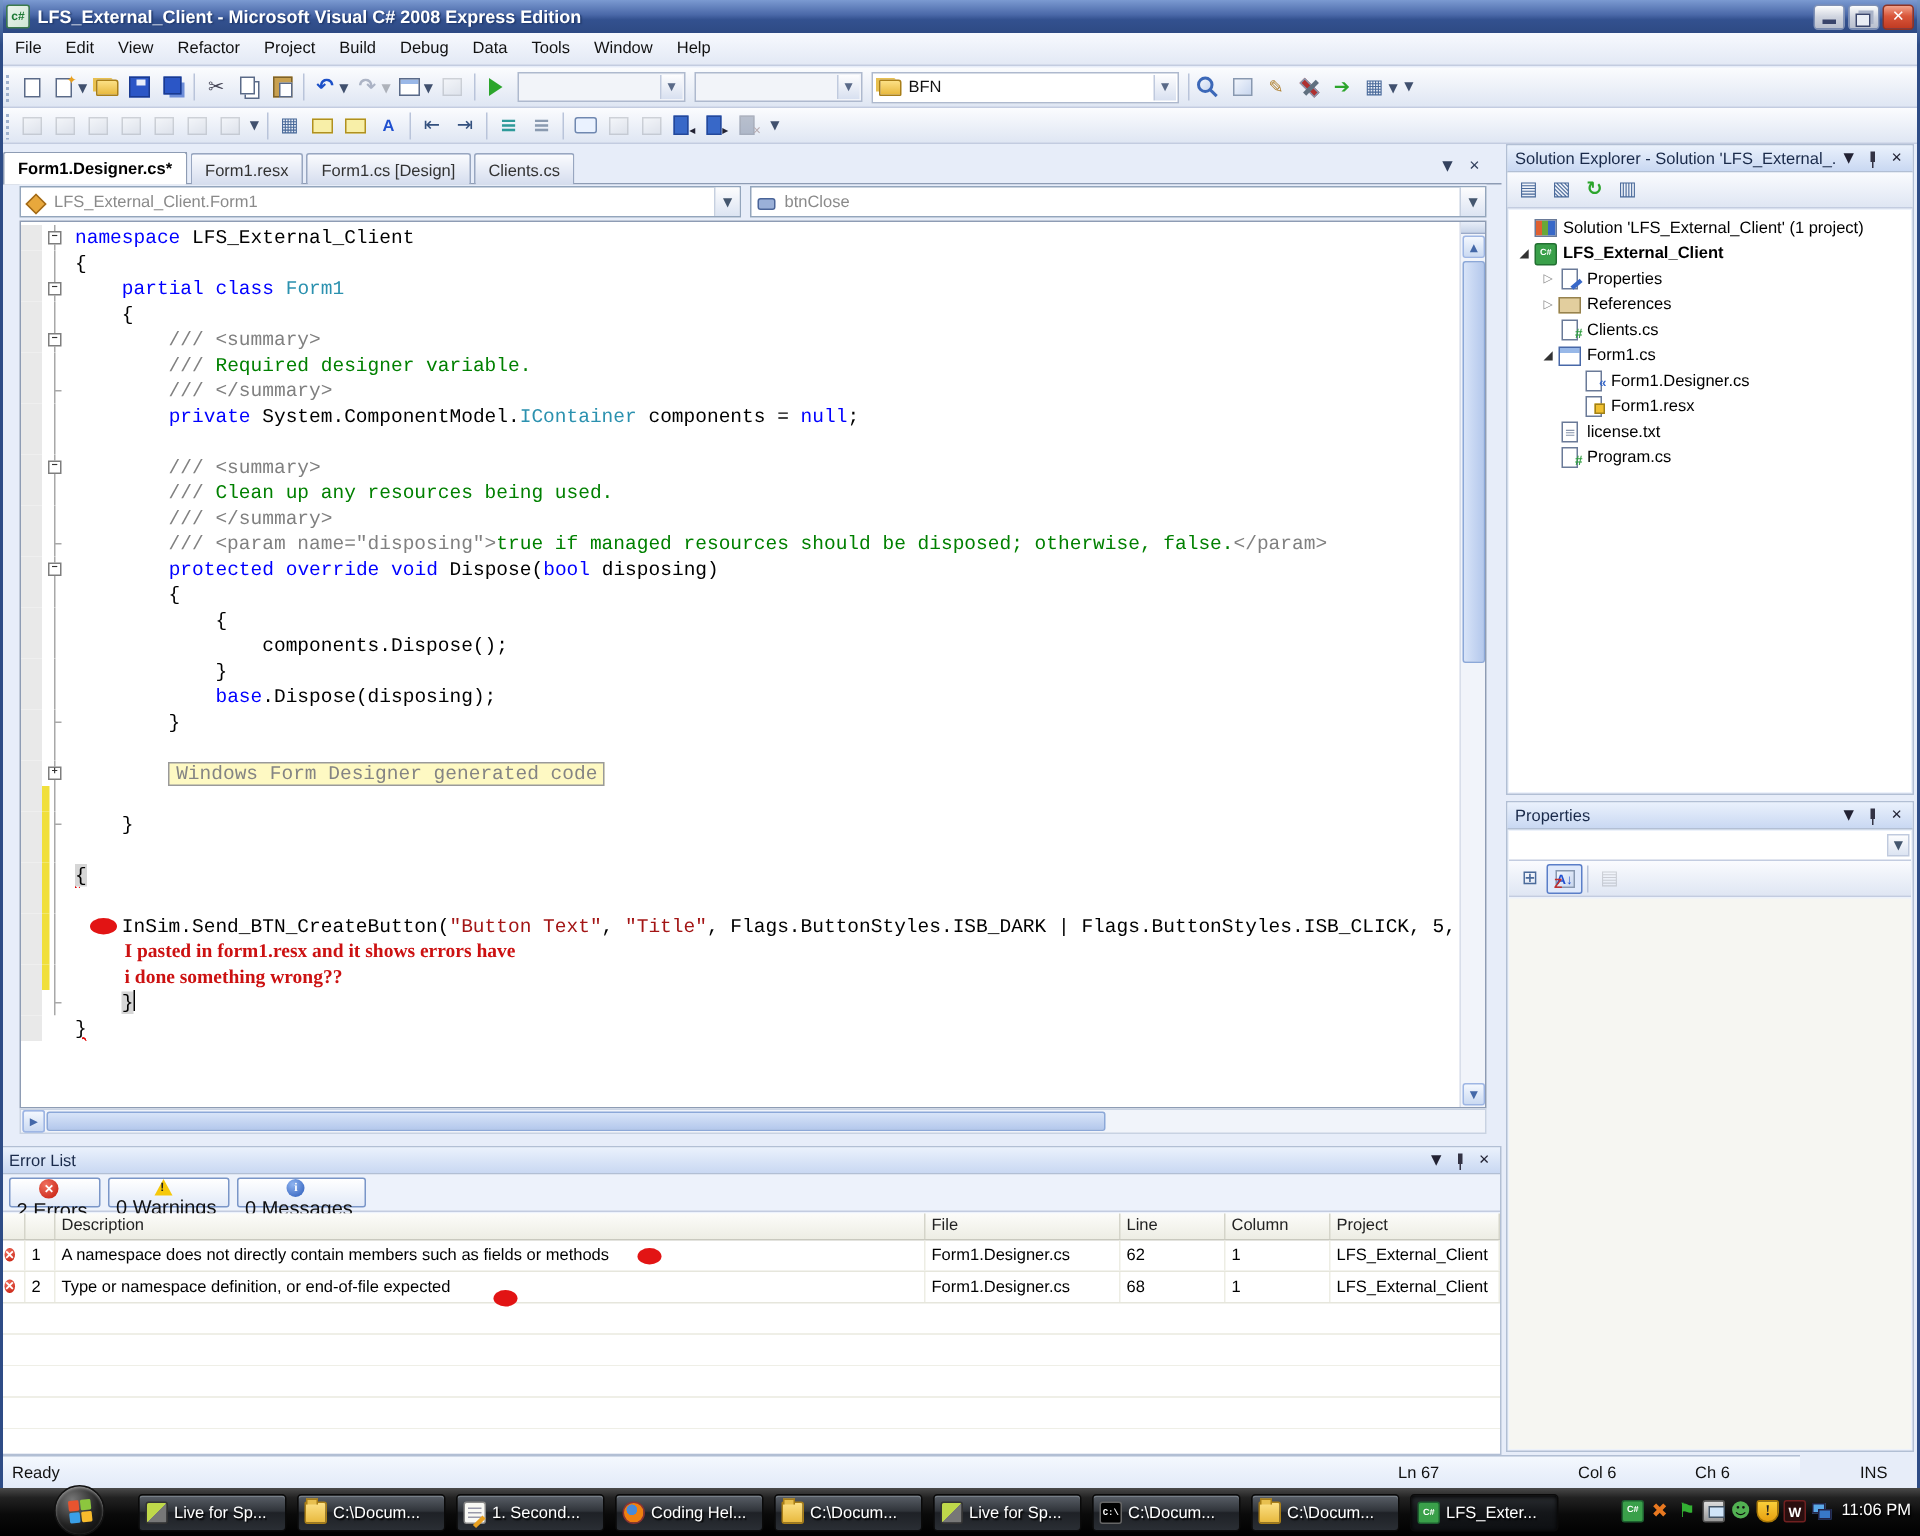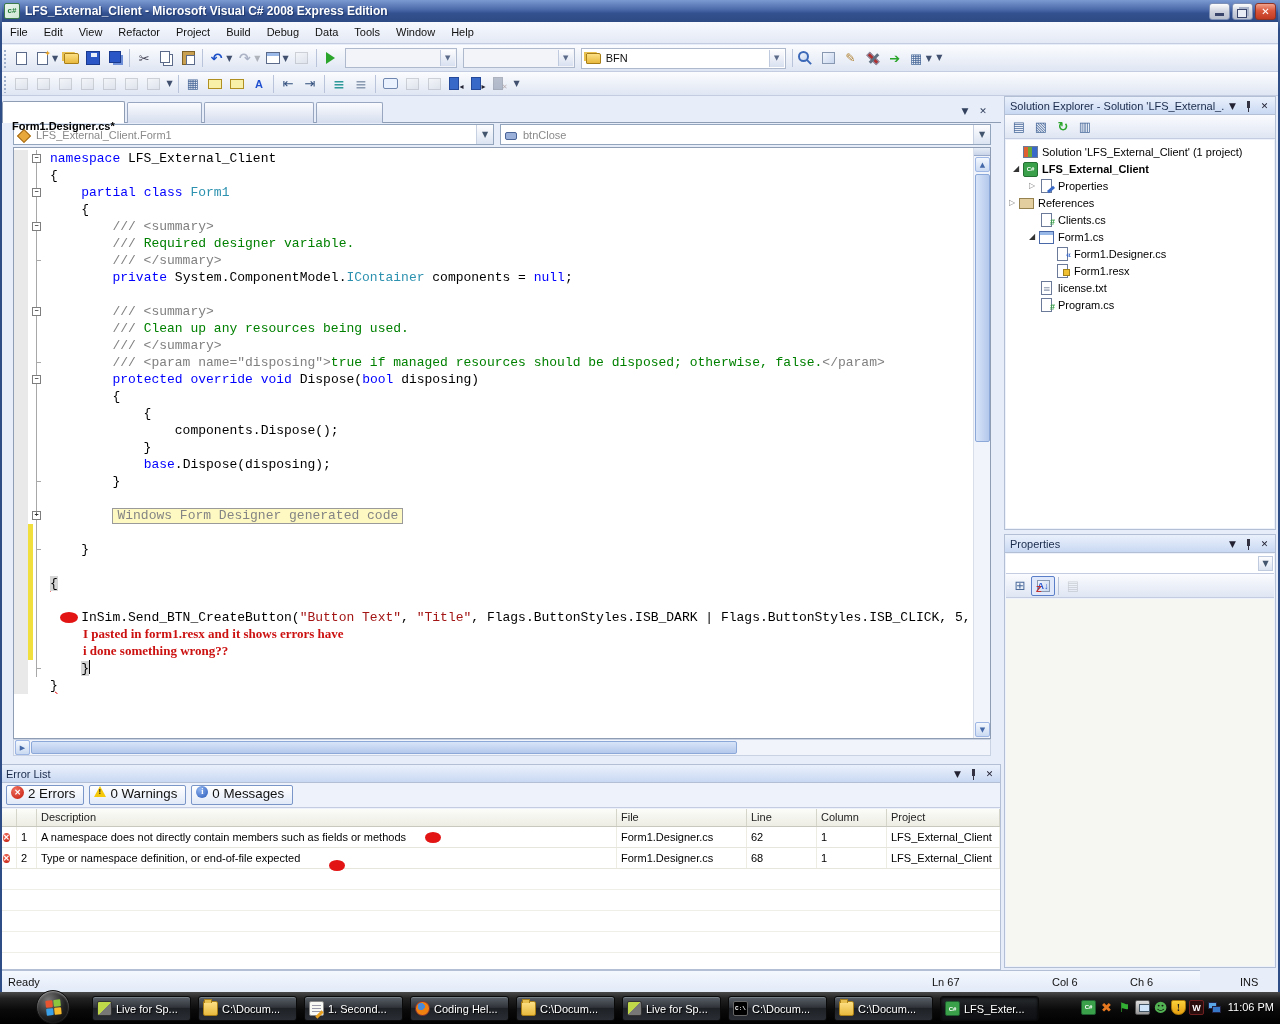--- a/index.html
+++ b/index.html
@@ -76,21 +76,21 @@
   .ic-toolbox::after { content:""; width:12px; height:3px; background:#607080; transform:rotate(-45deg); display:block; }
   .ic-bookmark-prev::before, .ic-bookmark-next::before, .ic-bookmark-clear::before { content:""; width:8px; height:11px; background:#3868C8; border:1px solid #24489A; margin-right:4px; }
   .ic-bookmark-prev::after { content:"◂"; position:absolute; right:1px; bottom:1px; font-size:8px; color:#223; }
   .ic-bookmark-next::after { content:"▸"; position:absolute; right:1px; bottom:1px; font-size:8px; color:#223; }
   .ic-bookmark-clear::after { content:"✕"; position:absolute; right:1px; bottom:1px; font-size:7px; color:#A33; }
   .ic-highlight-rect::before { content:""; width:13px; height:9px; border:1px solid #7088B0; border-radius:2px; background:#EAF2FF; }
   .ic-navigate-window::before { content:""; width:12px; height:10px; border:1px solid #5A6A88; background:linear-gradient(180deg,#9AB8E8 3px,#fff 3px); }
 
   
   .tabstrip { position:absolute; left:0; top:96px; width:1001px; height:27px; background:#E7EDF9; border-bottom:1px solid #8E9CB4; }
-  .tab { position:relative; float:left; height:21px; top:6px; margin-left:2px; padding:18px 9px 0 9px; color:#333;
+  .tab { position:relative; float:left; height:21px; top:6px; margin-left:2px; padding:5px 9px 0 9px; color:#333;
     background:linear-gradient(180deg,#FAFBFE,#D5DDEE); border:1px solid #98A6C0; border-bottom:none; border-radius:2px 2px 0 0; }
   .tab.active { background:#fff; color:#000; font-weight:bold; height:22px; top:5px; z-index:2; border-color:#8E9CB4; }
   .tabctl { position:absolute; top:8px; width:16px; height:15px; text-align:center; color:#33415E; font:9px/15px "DejaVu Sans",sans-serif; }
   
   .navbar { position:absolute; left:13px; top:123px; width:978px; height:24px; background:#E7EDF9; }
   .navcombo { position:absolute; top:1px; height:21px; background:#fff; border:1px solid #93A5BC; display:flex; align-items:center; }
   .navcombo .ca { position:absolute; right:0; top:0; bottom:0; width:17px; border-left:1px solid #C6D0E0; background:linear-gradient(180deg,#FDFDFE,#DCE4F2); color:#44566E; font:8px/20px "DejaVu Sans",sans-serif; text-align:center; }
   .navcombo .ntext { color:#8A8A8A; margin-left:4px; white-space:nowrap; overflow:hidden; }
   .nic { width:16px; height:14px; position:relative; margin-left:2px; flex:none; }
   .nic-class::before { content:""; position:absolute; left:3px; top:3px; width:8px; height:8px; background:#E8A83C; transform:rotate(45deg); border:1px solid #A06818; }
@@ -161,21 +161,21 @@
   .tlabel { margin-left:2px; color:#000; }
   .tlabel.b { font-weight:bold; }
 
   .propcombo { position:absolute; left:1px; top:19px; right:1px; height:20px; background:#fff; border-bottom:1px solid #C3CCE0; }
   .propcombo .ca { position:absolute; right:1px; top:2px; width:15px; height:15px; background:linear-gradient(180deg,#FDFDFE,#DCE4F2); border:1px solid #C0CADE; color:#44566E; font:8px/14px "DejaVu Sans",sans-serif; text-align:center; }
   .propgrid { position:absolute; left:1px; right:1px; top:64px; bottom:1px; background:#F6F6F2; }
 
   
   #errorlist { left:0; top:764px; width:1001px; height:206px; background:#EDF2FB; }
   .efilters { height:25px; display:flex; align-items:center; padding-left:5px; background:#EDF2FB; border-bottom:1px solid #C3CCE0; }
-  .fbtn { height:20px; display:flex; align-items:flex-start; border:1px solid #7A96C8; border-radius:2px; background:linear-gradient(180deg,#FFFFFF,#E2EAF8); padding:0 8px 0 4px; margin-right:5px; color:#111; }
+  .fbtn { height:20px; display:flex; align-items:center; border:1px solid #7A96C8; border-radius:2px; background:linear-gradient(180deg,#FFFFFF,#E2EAF8); padding:0 8px 0 4px; margin-right:5px; color:#111;flex-direction:column; }
   .fico { margin-right:4px; }
   .fi-error { width:13px; height:13px; border-radius:50%; background:radial-gradient(circle at 35% 30%,#F07060,#C41808); color:#fff; font:bold 8px/13px "Liberation Sans",sans-serif; text-align:center; }
   .fi-error::before{content:"✕";}
   .fi-warning { width:0; height:0; border-left:6px solid transparent; border-right:6px solid transparent; border-bottom:11px solid #F6C80A; position:relative; }
   .fi-warning::before { content:"!"; position:absolute; left:-2px; top:1px; font:bold 8px "Liberation Sans",sans-serif; color:#222; }
   .fi-message { width:12px; height:12px; border-radius:50%; background:radial-gradient(circle at 35% 30%,#8FB4F0,#2858B8); color:#fff; font:bold 8px/12px "Liberation Serif",serif; text-align:center; }
   .fi-message::before{content:"i";}
   .etable { position:absolute; left:0; top:44px; right:0; bottom:0; background:#fff; }
   .ehead { display:flex; height:18px; background:linear-gradient(180deg,#FCFCF9,#EDEDE4); border-bottom:1px solid #C8C8BE; color:#222; }
   .ehead .cell { border-right:1px solid #D5D5CA; padding:2px 4px; overflow:hidden; white-space:nowrap; }
@@ -739,21 +739,21 @@
         <div class="trow" style="padding-left: 4px;">
           <span class="exp e"></span>
           <span class="ti ti-csproj"></span>
           <span class="tlabel b">LFS_External_Client</span>
         </div>
         <div class="trow" style="padding-left: 20px;">
           <span class="exp c"></span>
           <span class="ti ti-properties"></span>
           <span class="tlabel">Properties</span>
         </div>
-        <div class="trow" style="">
+        <div class="trow" style="padding-left: 20px;">
           <span class="exp c"></span>
           <span class="ti ti-references"></span>
           <span class="tlabel">References</span>
         </div>
         <div class="trow" style="padding-left: 20px;">
           <span class="exp "></span>
           <span class="ti ti-csfile"></span>
           <span class="tlabel">Clients.cs</span>
         </div>
         <div class="trow" style="padding-left: 20px;">

